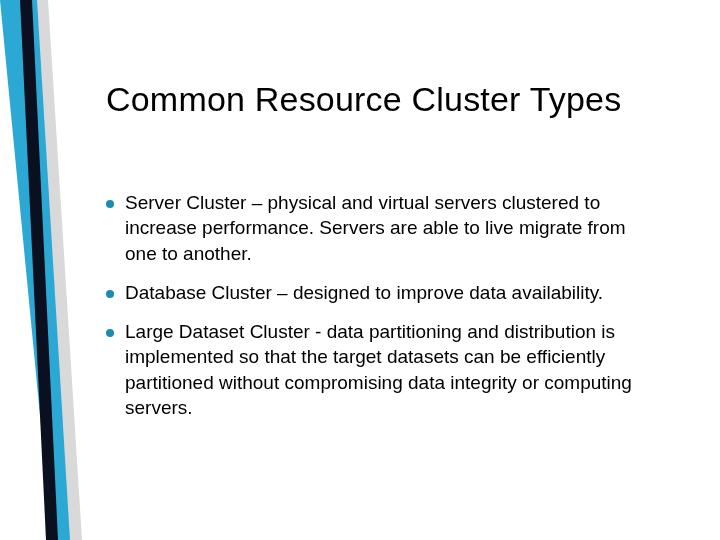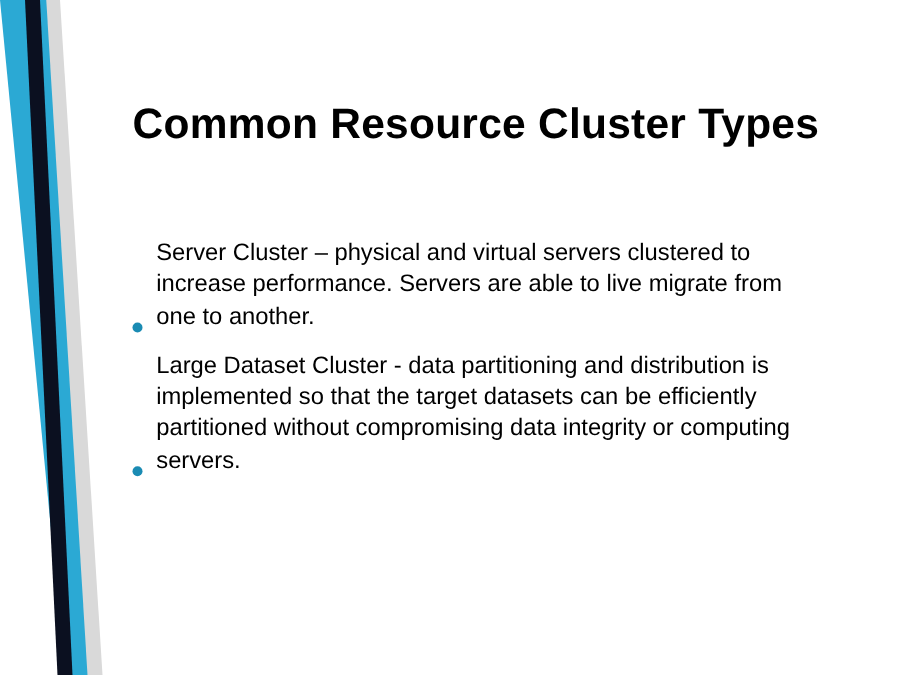--- a/index.html
+++ b/index.html
@@ -18,33 +18,33 @@
     top: 0;
     width: 90px;
     height: 540px;
     pointer-events: none;
   }
   .title {
     position: absolute;
     left: 106px;
     top: 80px;
     font-size: 34px;
-    font-weight: 700;
+    font-weight: 400;
     letter-spacing: 0.2px;
     color: #000000;
   }
   .content {
     position: absolute;
     left: 106px;
     top: 190px;
     width: 540px;
   }
   .item {
     display: flex;
-    align-items: flex-end;
+    align-items: flex-start;
     margin-bottom: 14px;
   }
   .bullet {
     width: 8px;
     height: 8px;
     background: #1a8bb3;
     border-radius: 50%;
     flex-shrink: 0;
     margin-top: 10px;
     margin-right: 11px;
@@ -67,15 +67,19 @@
 
 <div class="title">Common Resource Cluster Types</div>
 
 <div class="content">
   <div class="item">
     <div class="bullet"></div>
     <div class="text">Server Cluster – physical and virtual servers clustered to increase performance. Servers are able to live migrate from one to another.</div>
   </div>
   <div class="item">
     <div class="bullet"></div>
+    <div class="text">Database Cluster – designed to improve data availability.</div>
+  </div>
+  <div class="item">
+    <div class="bullet"></div>
     <div class="text">Large Dataset Cluster - data partitioning and distribution is implemented so that the target datasets can be efficiently partitioned without compromising data integrity or computing servers.</div>
   </div>
 </div>
 
 </body></html>

